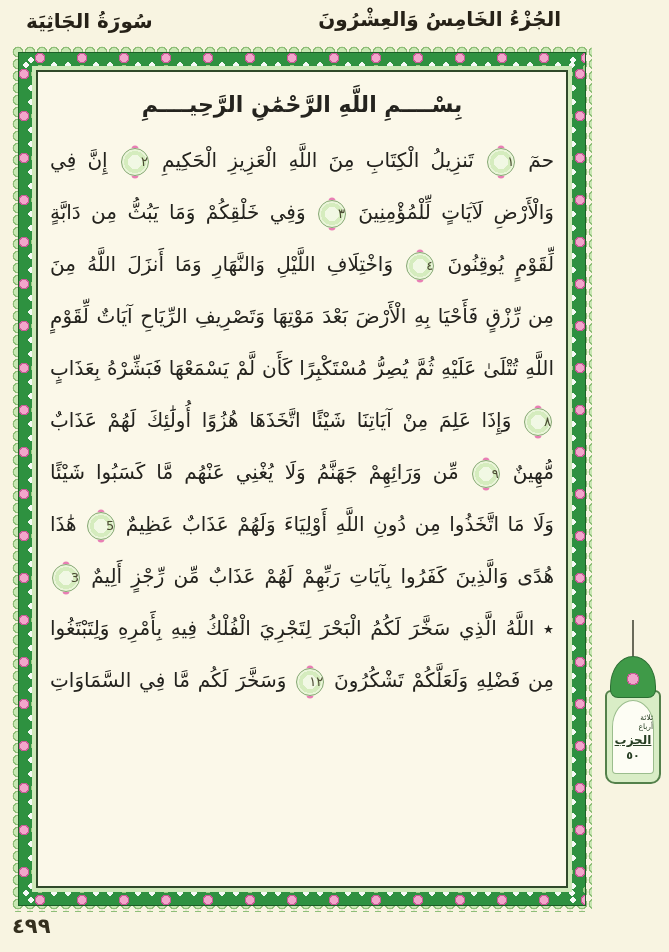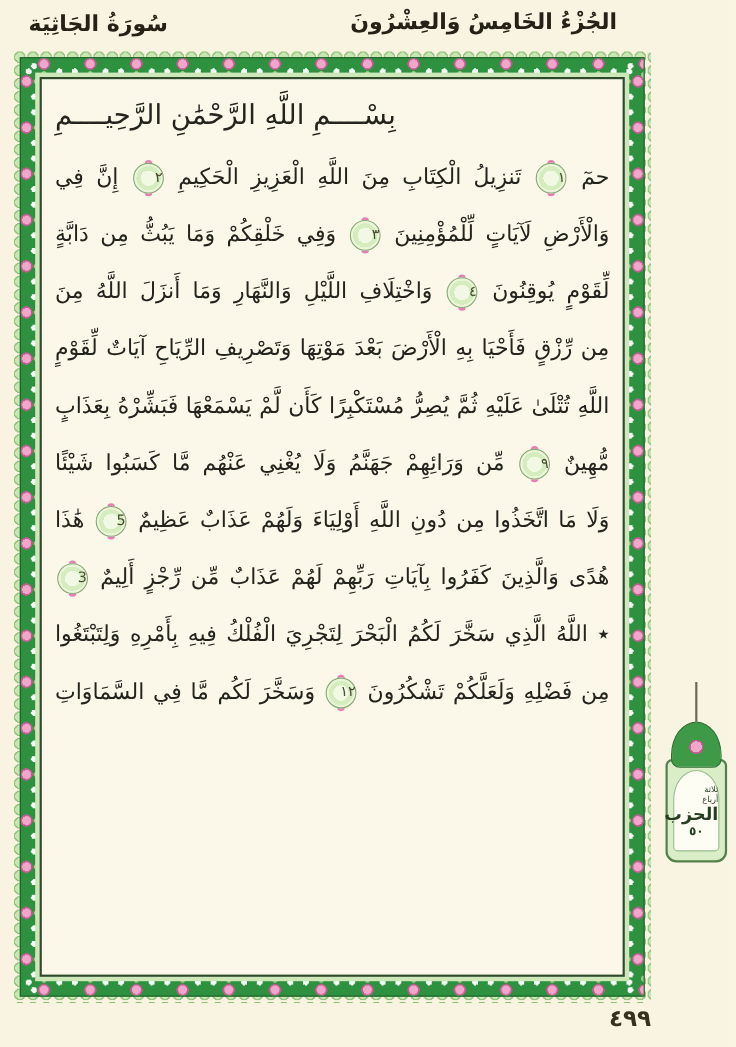--- a/index.html
+++ b/index.html
@@ -43,22 +43,22 @@
   }
   .inner{
     position:absolute;inset:24px;background:#fbf8e9;
     border:2px solid #30492a;
     box-shadow:0 0 0 4px #cde8b8;
     padding:4px 12px 0 12px;box-sizing:border-box;
   }
 
   
   .bismillah{
-    height:58px;line-height:58px;text-align:left;
-    font-size:25px;color:#24231e;
+    height:58px;line-height:58px;text-align:center;
+    font-size:22px;color:#24231e;font-weight:bold;
   }
   .qlines{direction:rtl;}
   .qline{
     height:52px;line-height:52px;overflow:hidden;
     text-align:justify;text-align-last:justify;text-justify:inter-word;
     direction:rtl;font-size:20px;color:#24231e;
   }
   .ayah-marker{
     display:inline-block;width:26px;height:26px;line-height:25px;text-align:center;
     border-radius:50%;
@@ -80,26 +80,26 @@
   .hizb-body{
     width:56px;height:94px;background:#d9edc6;border:2px solid #53804a;
     border-radius:6px 6px 10px 10px;box-sizing:border-box;position:relative;z-index:1;
   }
   .hizb-panel{
     margin:8px 5px 5px 5px;height:74px;background:#fdfdf4;border:1px solid #9bbd8d;
     border-radius:50% 50% 4px 4px / 36% 36% 4px 4px;
     text-align:center;box-sizing:border-box;padding-top:12px;color:#273e23;
   }
   .hizb-fraction{font-size:7.5px;line-height:9px;margin-left:32px;}
-  .hizb-word{font-size:16px;font-weight:bold;line-height:18px;}
+  .hizb-word{font-size:12px;font-weight:bold;line-height:18px;text-decoration:underline;}
   .hizb-number{font-size:11px;font-weight:bold;line-height:13px;}
 
   
   .pagenum{
-    position:absolute;left:12px;top:914px;width:580px;text-align:right;
+    position:absolute;left:12px;top:914px;width:580px;text-align:left;
     font-size:21px;font-weight:bold;color:#35301f;
   }
 </style>
 </head>
 <body>
 
 <div class="page">
 
   <div class="hdr hdr-surah">سُورَةُ الجَاثِيَة</div>
   <div class="hdr hdr-juz">الجُزْءُ الخَامِسُ وَالعِشْرُونَ</div>
@@ -112,20 +112,21 @@
       <div class="strip s-right"></div>
     </div>
     <div class="inner">
       <div class="bismillah">بِسْــــمِ اللَّهِ الرَّحْمَٰنِ الرَّحِيــــمِ</div>
       <div class="qlines">
           <div class="qline"><span>حمٓ</span> <span class="ayah-marker">١</span> <span>تَنزِيلُ الْكِتَابِ مِنَ اللَّهِ الْعَزِيزِ الْحَكِيمِ</span> <span class="ayah-marker">٢</span> <span>إِنَّ فِي السَّمَاوَاتِ</span> </div>
           <div class="qline"><span>وَالْأَرْضِ لَآيَاتٍ لِّلْمُؤْمِنِينَ</span> <span class="ayah-marker">٣</span> <span>وَفِي خَلْقِكُمْ وَمَا يَبُثُّ مِن دَابَّةٍ آيَاتٌ</span> </div>
           <div class="qline"><span>لِّقَوْمٍ يُوقِنُونَ</span> <span class="ayah-marker">٤</span> <span>وَاخْتِلَافِ اللَّيْلِ وَالنَّهَارِ وَمَا أَنزَلَ اللَّهُ مِنَ السَّمَاءِ</span> </div>
           <div class="qline"><span>مِن رِّزْقٍ فَأَحْيَا بِهِ الْأَرْضَ بَعْدَ مَوْتِهَا وَتَصْرِيفِ الرِّيَاحِ آيَاتٌ لِّقَوْمٍ</span> </div>
           <div class="qline"><span>اللَّهِ تُتْلَىٰ عَلَيْهِ ثُمَّ يُصِرُّ مُسْتَكْبِرًا كَأَن لَّمْ يَسْمَعْهَا فَبَشِّرْهُ بِعَذَابٍ أَلِيمٍ</span> </div>
+          <div class="qline"><span class="ayah-marker">٨</span> <span>وَإِذَا عَلِمَ مِنْ آيَاتِنَا شَيْئًا اتَّخَذَهَا هُزُوًا أُولَٰئِكَ لَهُمْ عَذَابٌ</span> </div>
           <div class="qline"><span>مُّهِينٌ</span> <span class="ayah-marker">٩</span> <span>مِّن وَرَائِهِمْ جَهَنَّمُ وَلَا يُغْنِي عَنْهُم مَّا كَسَبُوا شَيْئًا</span> </div>
           <div class="qline"><span>وَلَا مَا اتَّخَذُوا مِن دُونِ اللَّهِ أَوْلِيَاءَ وَلَهُمْ عَذَابٌ عَظِيمٌ</span> <span class="ayah-marker">5</span> <span>هَٰذَا</span> </div>
           <div class="qline"><span>هُدًى وَالَّذِينَ كَفَرُوا بِآيَاتِ رَبِّهِمْ لَهُمْ عَذَابٌ مِّن رِّجْزٍ أَلِيمٌ</span> <span class="ayah-marker">3</span> </div>
           <div class="qline"><span>٭ اللَّهُ الَّذِي سَخَّرَ لَكُمُ الْبَحْرَ لِتَجْرِيَ الْفُلْكُ فِيهِ بِأَمْرِهِ وَلِتَبْتَغُوا</span> </div>
           <div class="qline"><span>مِن فَضْلِهِ وَلَعَلَّكُمْ تَشْكُرُونَ</span> <span class="ayah-marker">١٢</span> <span>وَسَخَّرَ لَكُم مَّا فِي السَّمَاوَاتِ وَمَا فِي</span> </div>
         </div>
     </div>
   </div>
 
   <div class="hizb">

